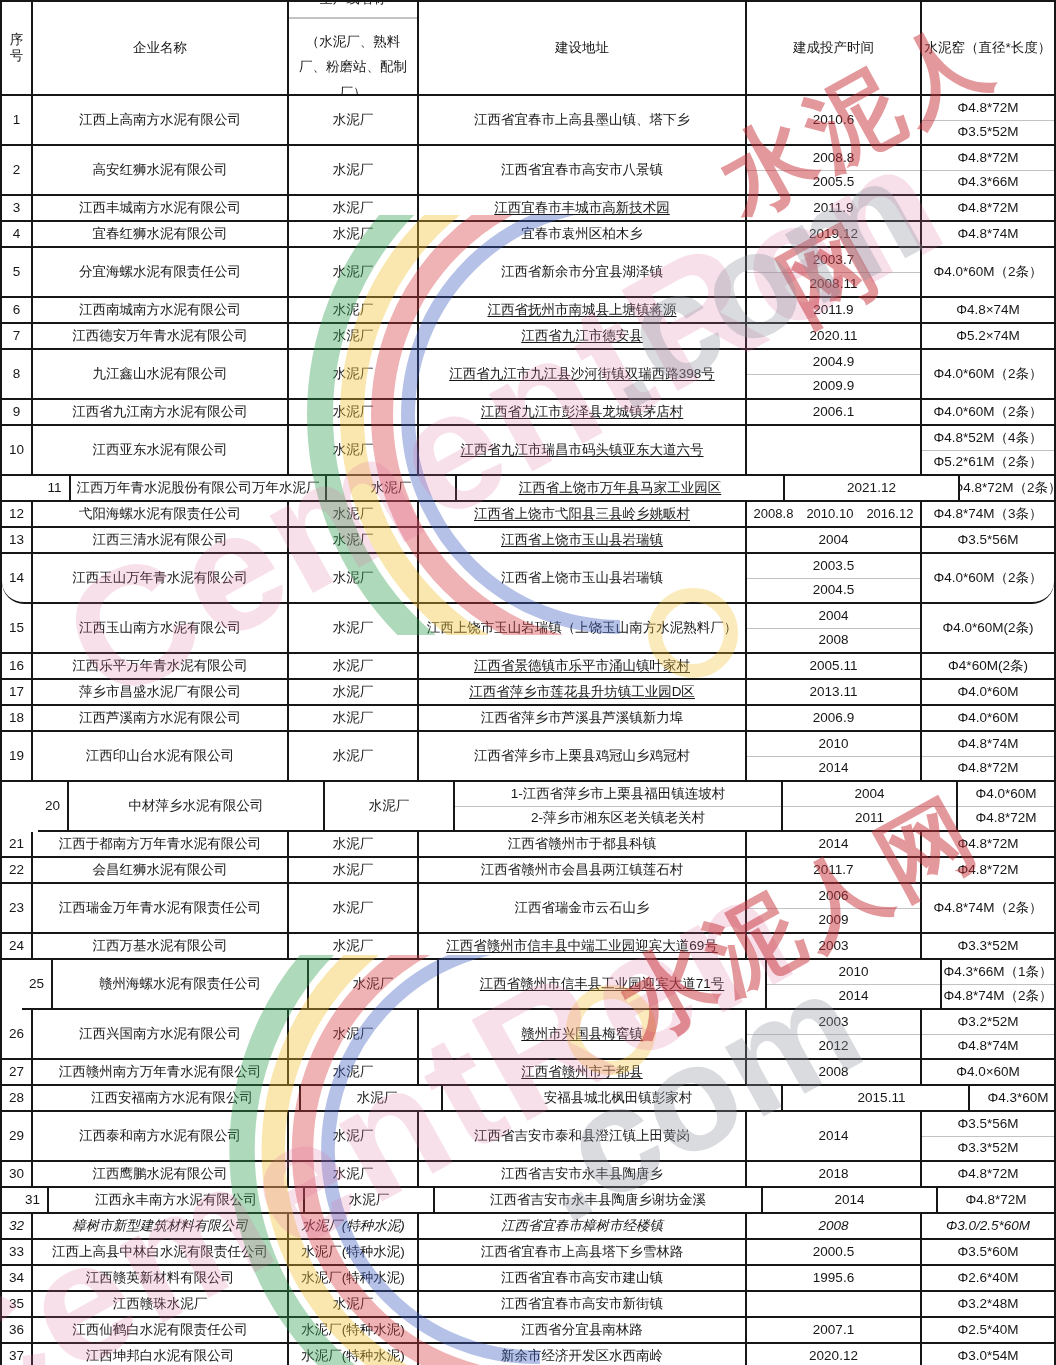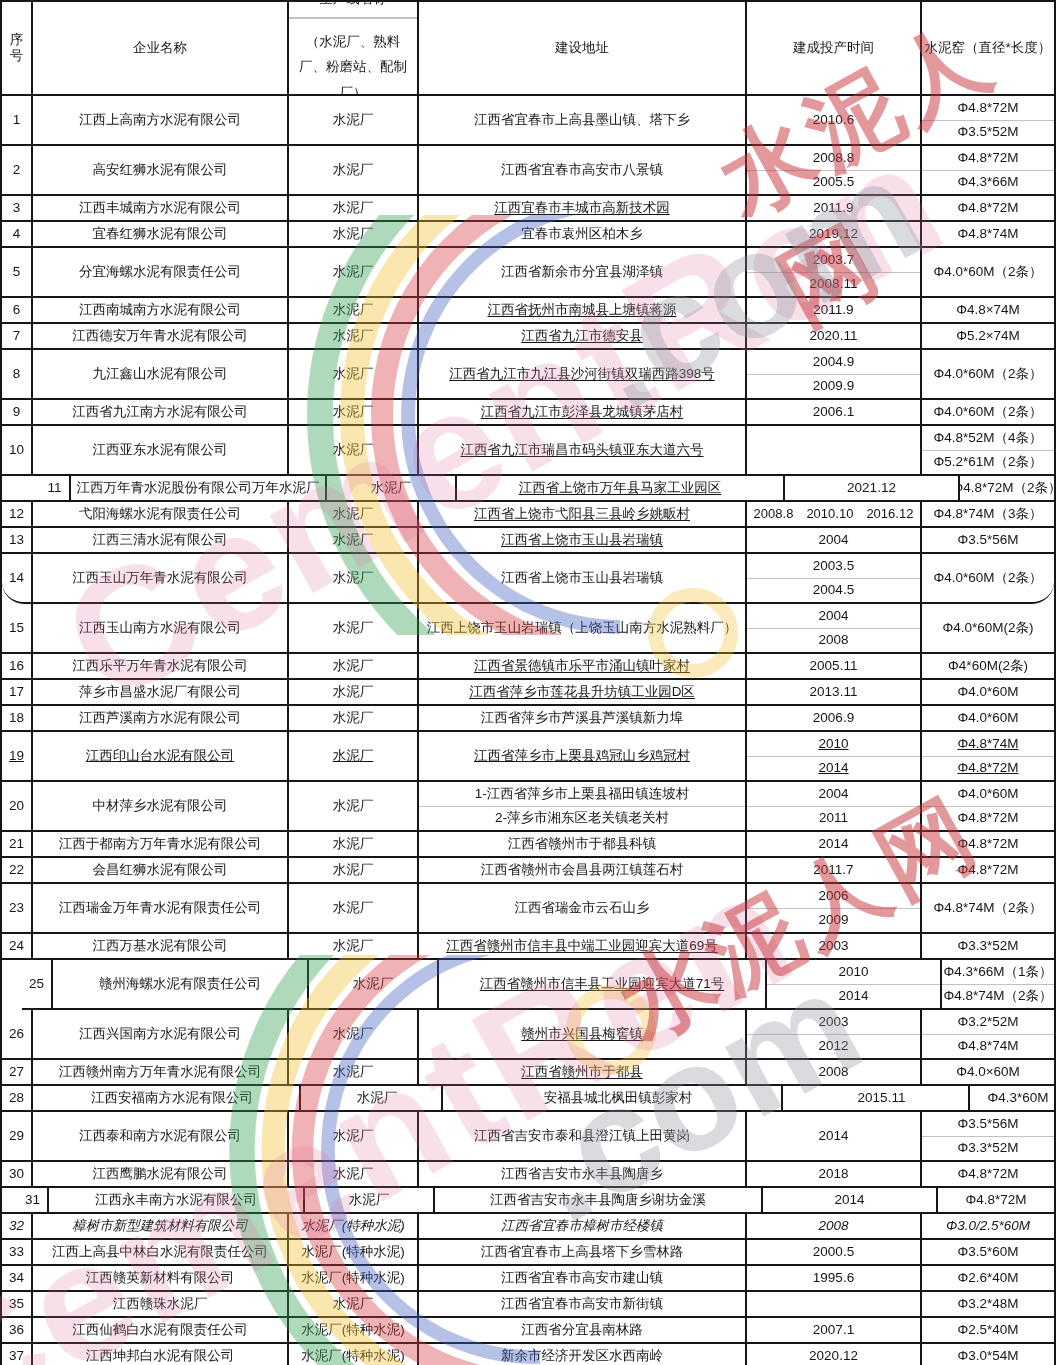--- a/index.html
+++ b/index.html
@@ -430,21 +430,21 @@
           <div class="cell">
             <div class="sub">江西省萍乡市芦溪县芦溪镇新力埠</div>
           </div>
           <div class="cell">
             <div class="sub">2006.9</div>
           </div>
           <div class="cell">
             <div class="sub">Φ4.0*60M</div>
           </div>
         </div>
-        <div class="row" style="height: 48px; text-decoration: underline;">
+        <div class="row" style="height: 48px;">
           <div class="cell">
             <div class="sub">19</div>
           </div>
           <div class="cell">
             <div class="sub">江西印山台水泥有限公司</div>
           </div>
           <div class="cell">
             <div class="sub">水泥厂</div>
           </div>
           <div class="cell">
@@ -452,21 +452,21 @@
           </div>
           <div class="cell">
             <div class="sub">2010</div>
             <div class="sub">2014</div>
           </div>
           <div class="cell">
             <div class="sub">Φ4.8*74M</div>
             <div class="sub">Φ4.8*72M</div>
           </div>
         </div>
-        <div class="row" style="height: 48px;">
+        <div class="row" style="height: 48px; margin-left: 36px;">
           <div class="cell">
             <div class="sub">20</div>
           </div>
           <div class="cell">
             <div class="sub">中材萍乡水泥有限公司</div>
           </div>
           <div class="cell">
             <div class="sub">水泥厂</div>
           </div>
           <div class="cell">

